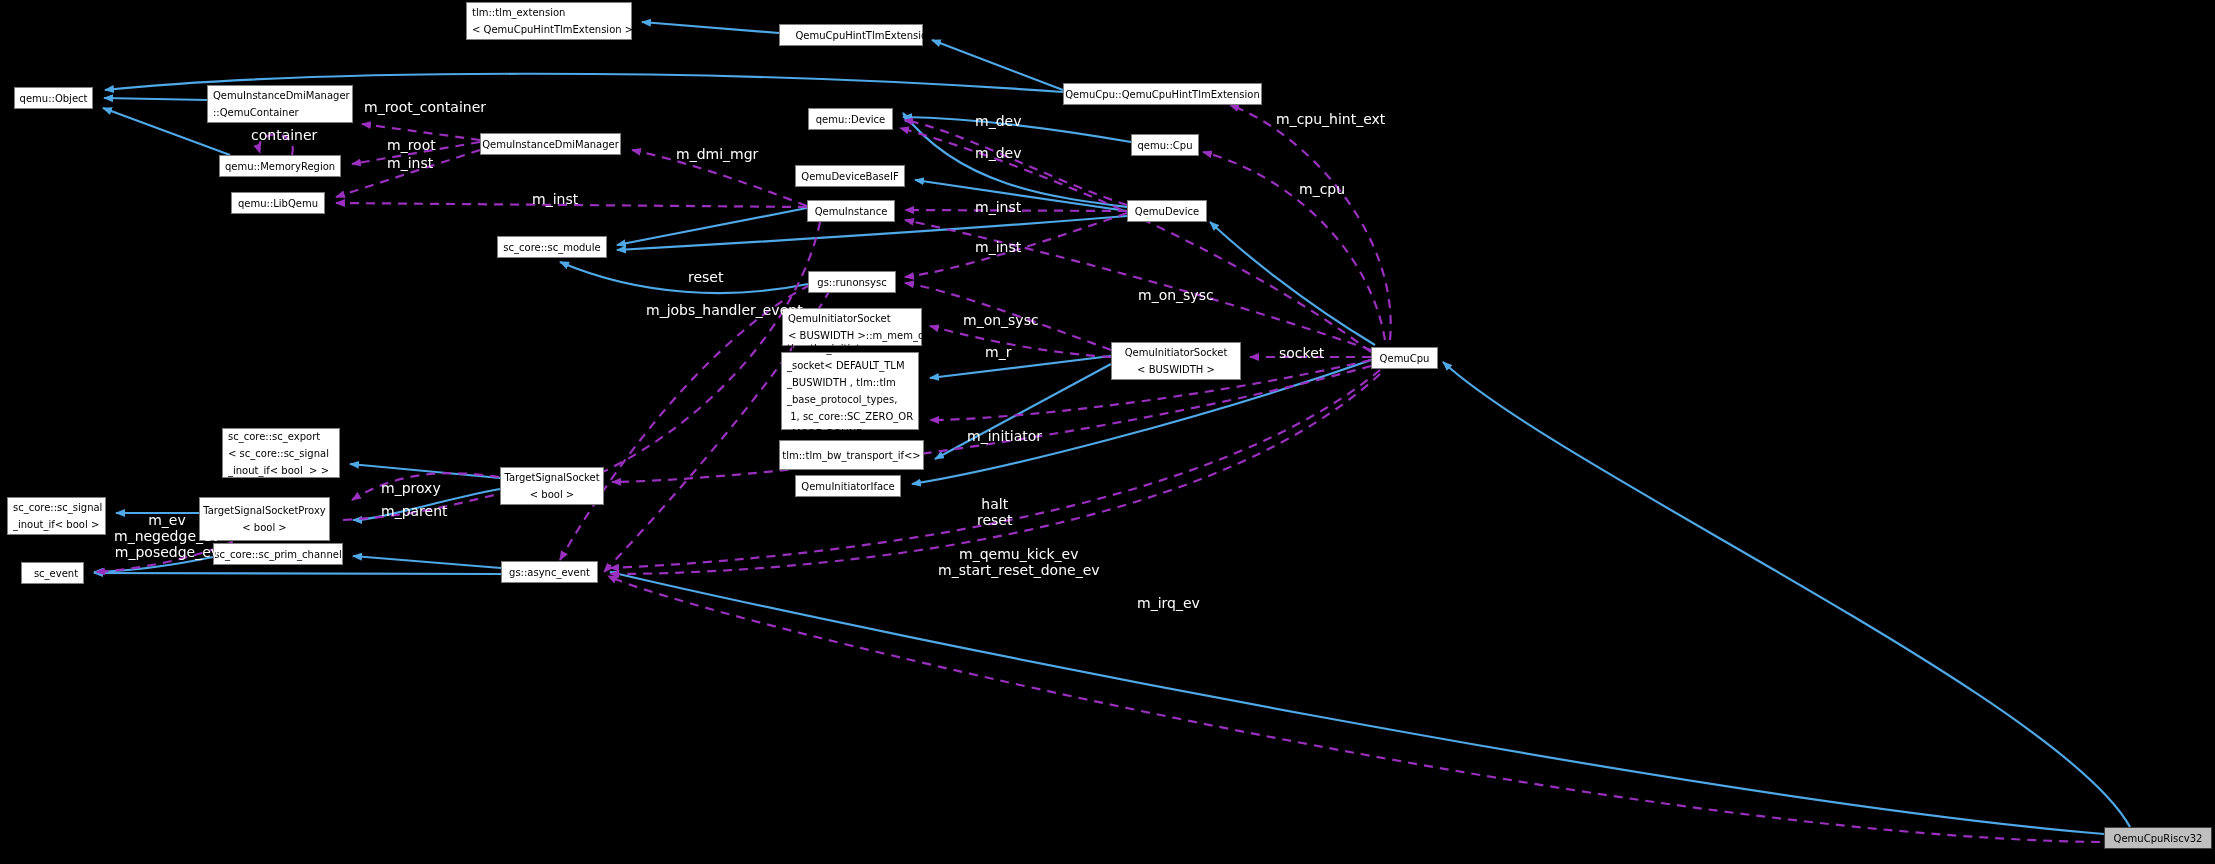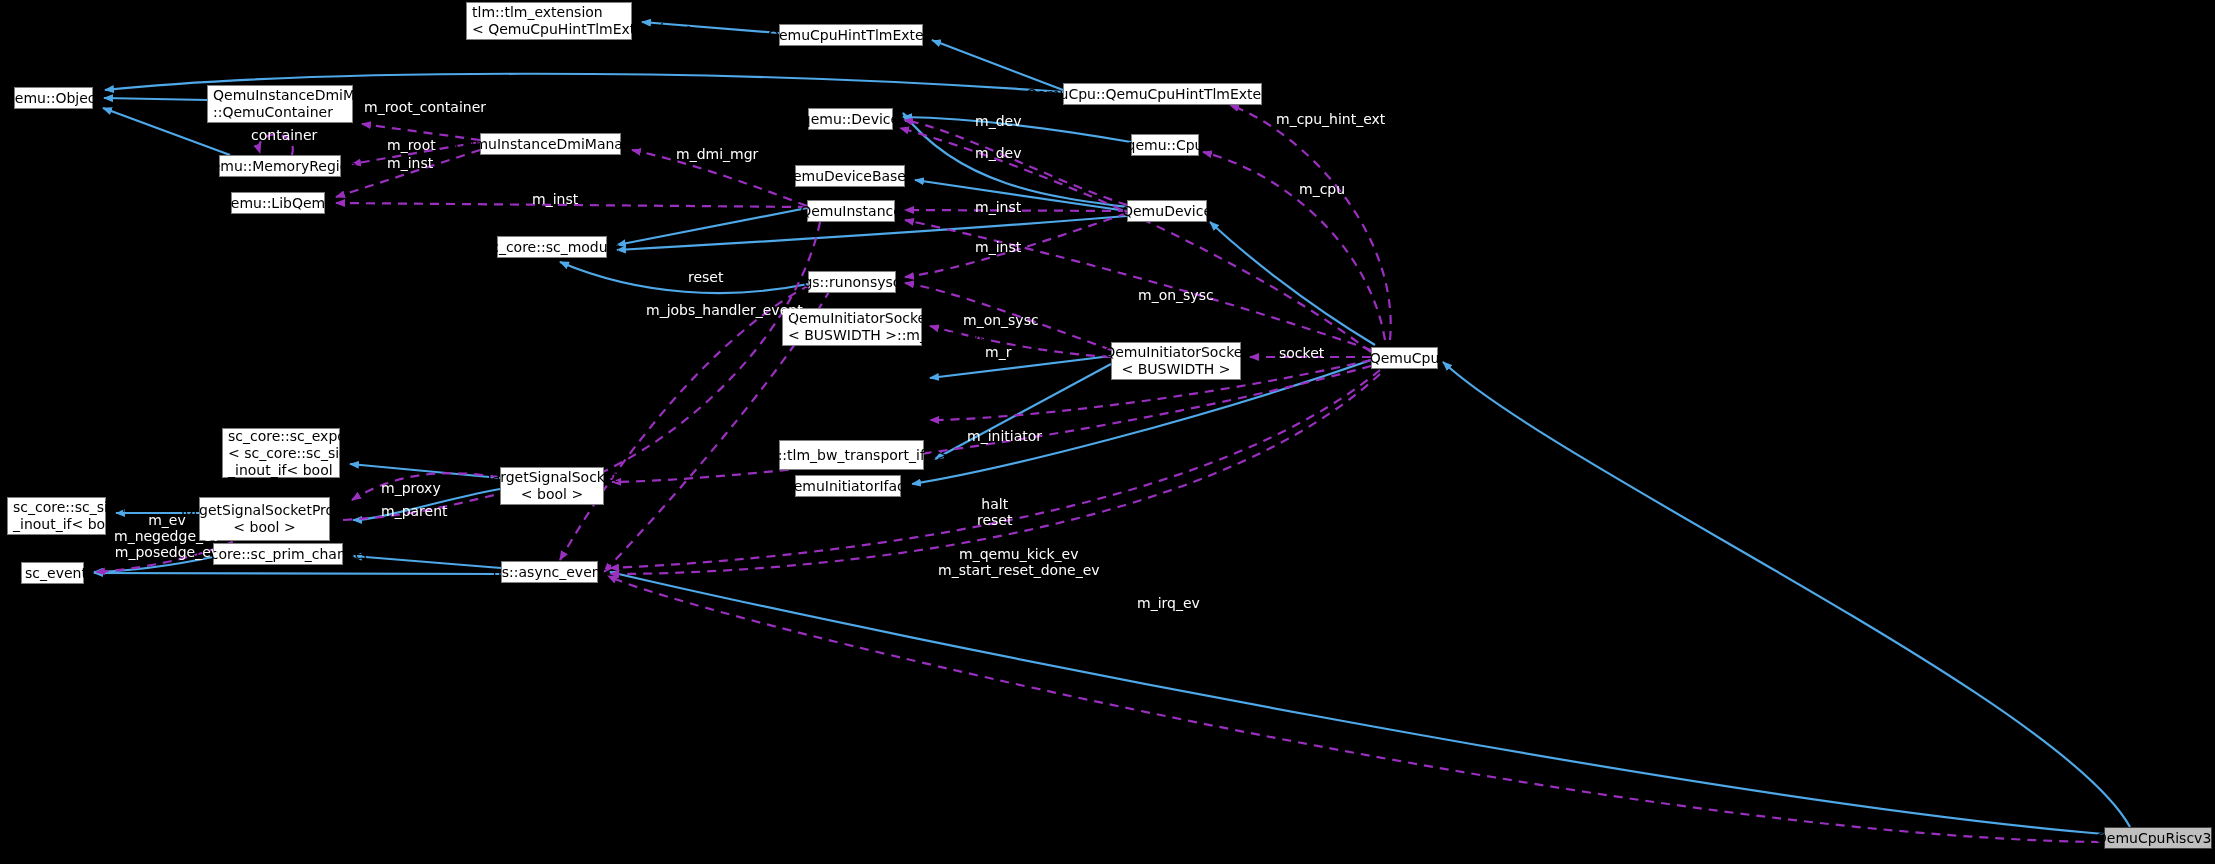--- a/index.html
+++ b/index.html
@@ -18,21 +18,21 @@
     position: absolute;
     left: 0; top: 0;
     width: 2215px; height: 864px;
   }
   .node {
     position: absolute;
     box-sizing: border-box;
     background: #ffffff;
     border: 1px solid #808080;
     color: #000000;
-    font-size: 14px;
+    font-size: 10px;
     line-height: 17px;
     text-align: center;
     display: flex;
     align-items: center;
     justify-content: center;
     white-space: pre;
     padding: 2px 5px;
   }
   .node.highlight {
     background: #bfbfbf;
@@ -181,20 +181,26 @@
   <div class="node" style="left:219px;top:155px;width:122px;height:22px;"><span>qemu::MemoryRegion</span></div>
   <div class="node" style="left:480px;top:133px;width:141px;height:22px;"><span>QemuInstanceDmiManager</span></div>
   <div class="node" style="left:795px;top:165px;width:110px;height:22px;"><span>QemuDeviceBaseIF</span></div>
   <div class="node" style="left:231px;top:192px;width:94px;height:22px;"><span>qemu::LibQemu</span></div>
   <div class="node" style="left:807px;top:200px;width:88px;height:22px;"><span>QemuInstance</span></div>
   <div class="node" style="left:1127px;top:200px;width:80px;height:22px;"><span>QemuDevice</span></div>
   <div class="node" style="left:497px;top:236px;width:110px;height:22px;"><span>sc_core::sc_module</span></div>
   <div class="node" style="left:808px;top:271px;width:88px;height:22px;"><span>gs::runonsysc</span></div>
   <div class="node la" style="left:782px;top:308px;width:140px;height:38px;"><span>QemuInitiatorSocket
 &lt; BUSWIDTH &gt;::m_mem_obj</span></div>
+  <div class="node la" style="left:781px;top:352px;width:138px;height:78px;"><span>tlm::tlm_initiator
+_socket&lt; DEFAULT_TLM
+_BUSWIDTH , tlm::tlm
+_base_protocol_types,
+ 1, sc_core::SC_ZERO_OR
+_MORE_BOUND &gt;</span></div>
   <div class="node" style="left:1111px;top:342px;width:130px;height:38px;"><span>QemuInitiatorSocket
 &lt; BUSWIDTH &gt;</span></div>
   <div class="node" style="left:1371px;top:347px;width:67px;height:22px;"><span>QemuCpu</span></div>
   <div class="node la" style="left:222px;top:428px;width:118px;height:50px;"><span>sc_core::sc_export
 &lt; sc_core::sc_signal
 _inout_if&lt; bool  &gt; &gt;</span></div>
   <div class="node" style="left:779px;top:440px;width:145px;height:30px;"><span>tlm::tlm_bw_transport_if&lt;&gt;</span></div>
   <div class="node" style="left:500px;top:467px;width:104px;height:38px;text-align:center;"><span>TargetSignalSocket
 &lt; bool &gt;</span></div>
   <div class="node" style="left:795px;top:475px;width:106px;height:22px;"><span>QemuInitiatorIface</span></div>

